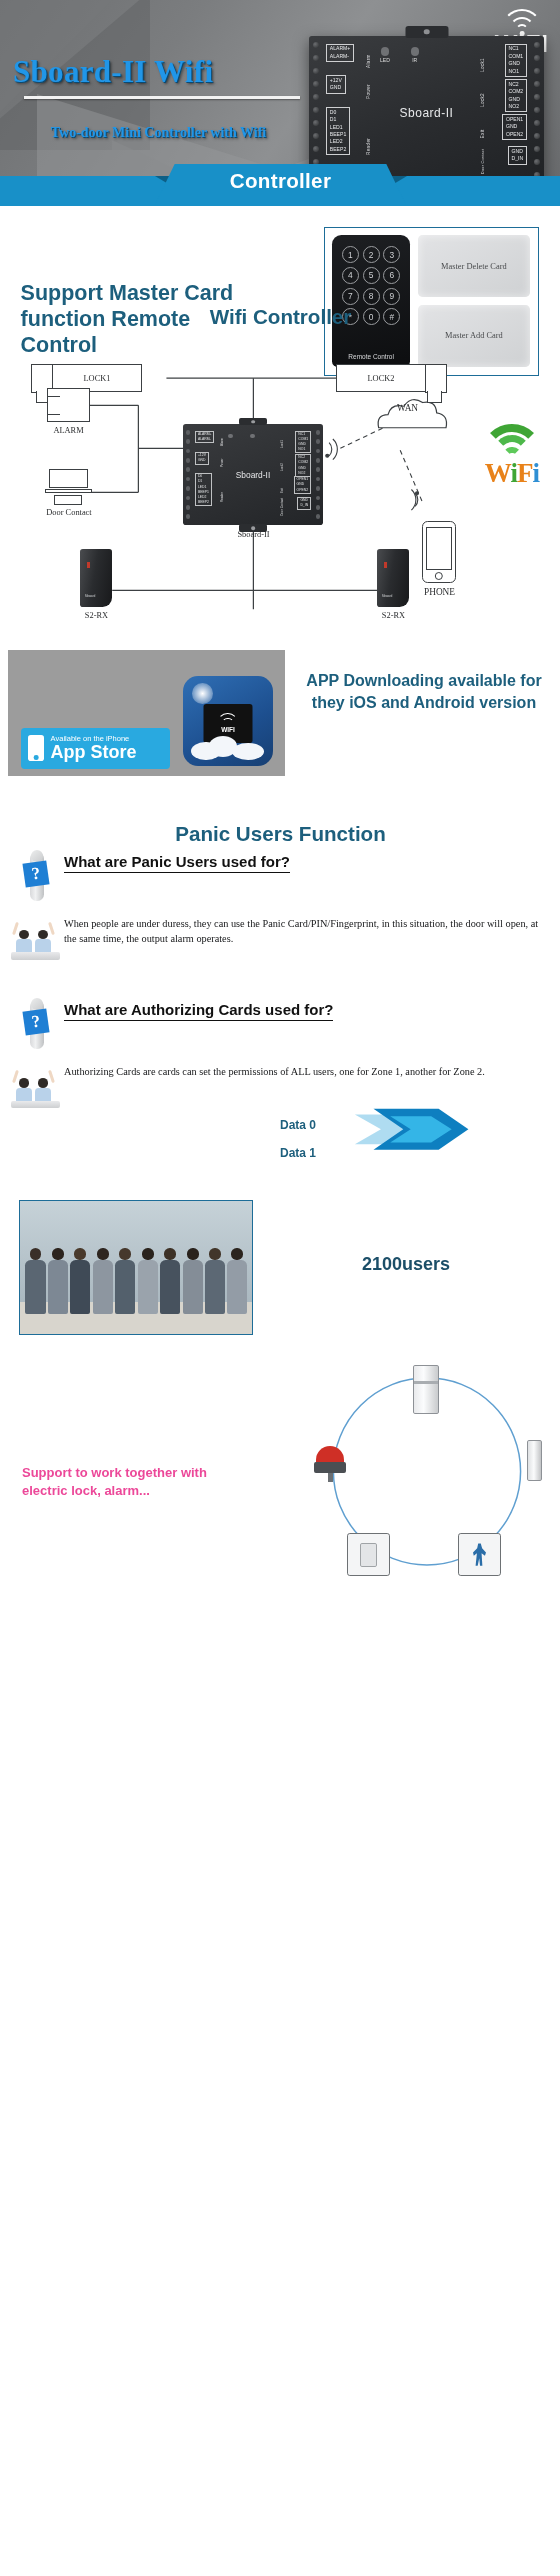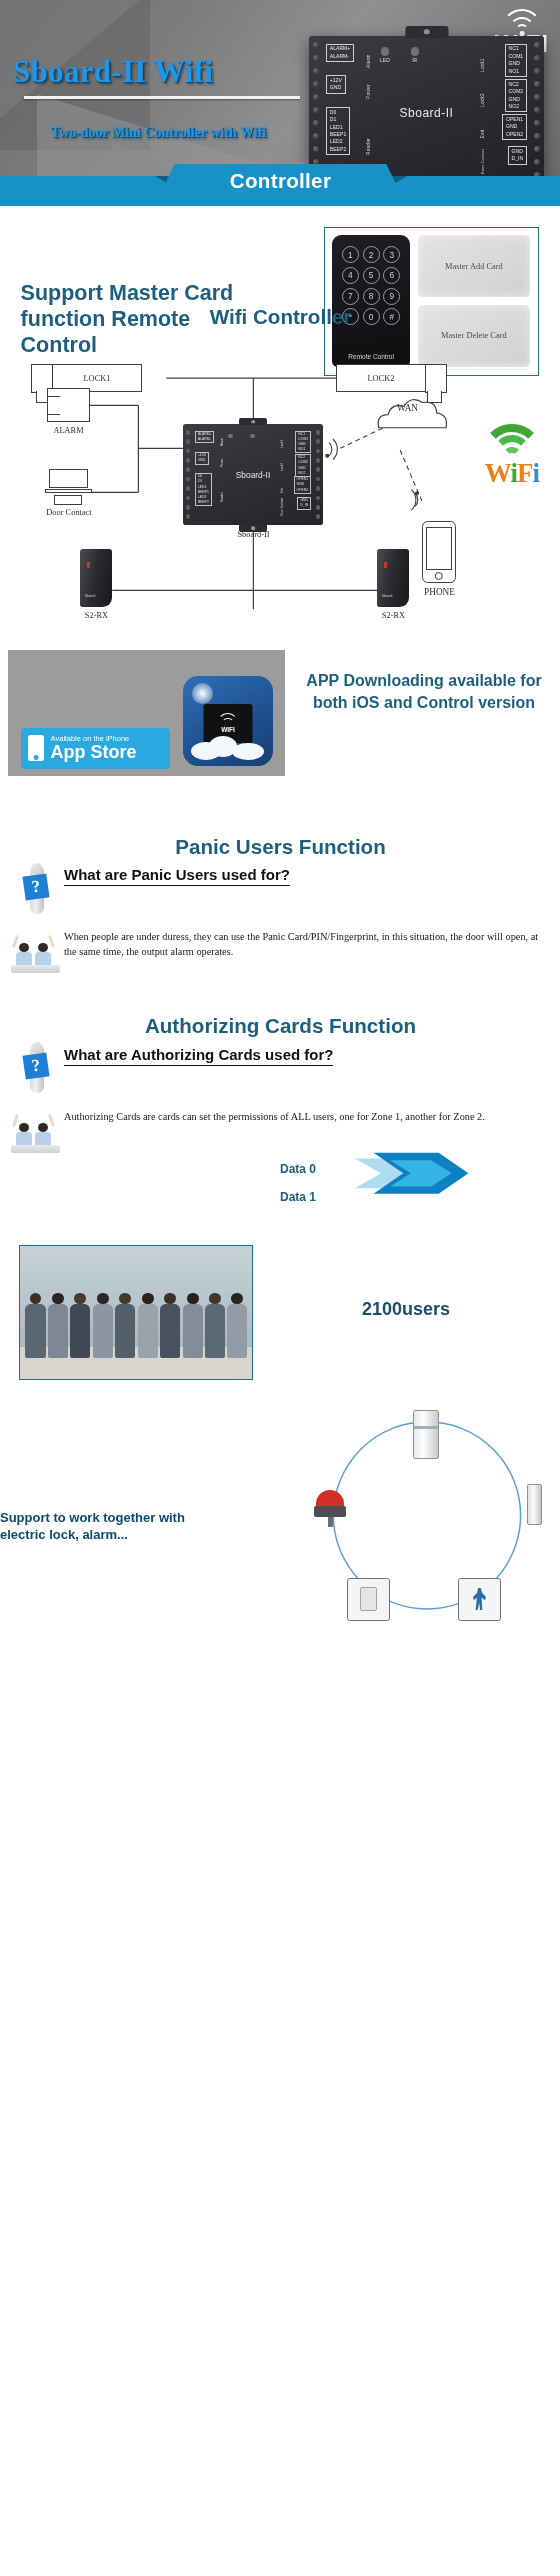--- a/index.html
+++ b/index.html
@@ -342,22 +342,22 @@
   .users .photo .p .hd { width:11.2px;height:11.2px;border-radius:50%;margin:0 auto; }
   .users .photo .p .bd { width:20.6px;height:54px;border-radius:5.6px 5.6px 1.9px 1.9px; }
   .users .count {
     position:absolute; left:280px; top:54px; width:252px; text-align:center;
     color:#1b4e68; font-size:18px; font-weight:bold;
   }
 
   
   .work { position:relative; height:232px; }
   .work .wtext {
-    position:absolute; left:0; top:110px; width:234px;
-    color:#0c4a6e; font-size:13px; font-weight:bold; line-height:1.35;
+    position:absolute; left:22px; top:110px; width:234px;
+    color:#ec4899; font-size:13px; font-weight:bold; line-height:1.35;
   }
   .work .ring { position:absolute; right:17px; top:5.6px; width:234px; height:222px; }
   .work .ring svg { position:absolute; inset:0; }
   .node { position:absolute; background:#fff; border:1.3px solid #5f7e93; }
   .node.siren { border:none; background:transparent; }
   .siren .dome { width:28px;height:16px;border-radius:14px 14px 0 0;background:#cf2f26; }
   .siren .base { width:32px;height:11.2px;background:#4b4f53;border-radius:1.9px;margin-left:-1.9px; }
   .siren .post { width:4.7px;height:9.3px;background:#6b6f73;margin:0 auto; }
   .maglock { width:26px; height:49px; background:linear-gradient(90deg,#e9eaec,#fbfcfd 40%,#c9cbcd);
              border:1.1px solid #8d9196; border-radius:1.9px; }
@@ -518,22 +518,22 @@
           <div class="key">7</div>
           <div class="key">8</div>
           <div class="key">9</div>
           <div class="key">*</div>
           <div class="key">0</div>
           <div class="key">#</div>
         </div>
         <div class="remote-lbl">Remote Control</div>
       </div>
       <div class="cards">
+        <div class="idcard">Master Delete Card</div>
         <div class="idcard">Master Add Card</div>
-        <div class="idcard">Master Delete Card</div>
       </div>
     </div>
   </section>
 
   <section class="wifi-sec">
     <div class="sec-title">Wifi Controller</div>
 
     <div class="diagram">
       <svg viewBox="0 0 600 300">
         <g stroke="#3c4043" stroke-width="1.3" fill="none">
@@ -716,24 +716,24 @@
           </div>
         <div class="cw">WIFI</div>
       </div>
       <div class="cloud">
           <i></i>
           <i></i>
           <i></i>
         </div>
     </div>
 
-    <div class="app-text">APP Downloading available for both iOS and Control version</div>
-  </section>
-
-  <section class="feature" style="margin-top:28px;">
+    <div class="app-text">APP Downloading available for they iOS and Android version</div>
+  </section>
+
+  <section class="feature" style="margin-top:15px;">
     <div class="ftitle">Panic Users Function</div>
     <div class="qrow">
       <div class="qmark">
         <div class="body"></div>
           <div class="head"></div>
           <div class="sign">?</div>
       </div>
       <span class="qtext">What are Panic Users used for?</span>
     </div>
     <div class="brow">
@@ -750,21 +750,20 @@
           </div>
         <div class="desk"></div>
       </div>
       <div class="btext">
         <p>When people are under duress, they can use the Panic Card/PIN/Fingerprint, in this situation, the door will open, at the same time, the output alarm operates.</p>
       </div>
     </div>
   </section>
 
   <section class="feature" style="margin-top:43px;">
-    <div class="ftitle">Authorizing Cards Function</div>
     <div class="qrow">
       <div class="qmark">
         <div class="body"></div>
           <div class="head"></div>
           <div class="sign">?</div>
       </div>
       <span class="qtext">What are Authorizing Cards used for?</span>
     </div>
     <div class="brow">
       <div class="kids">

